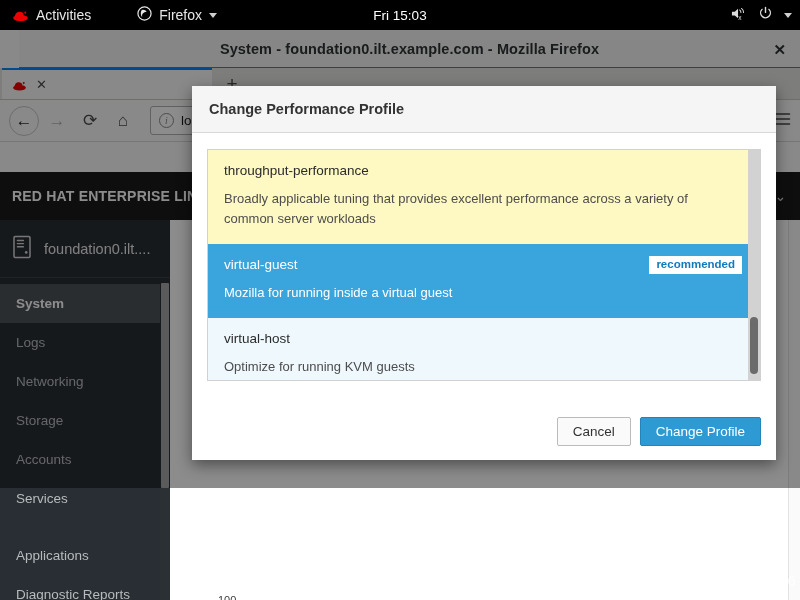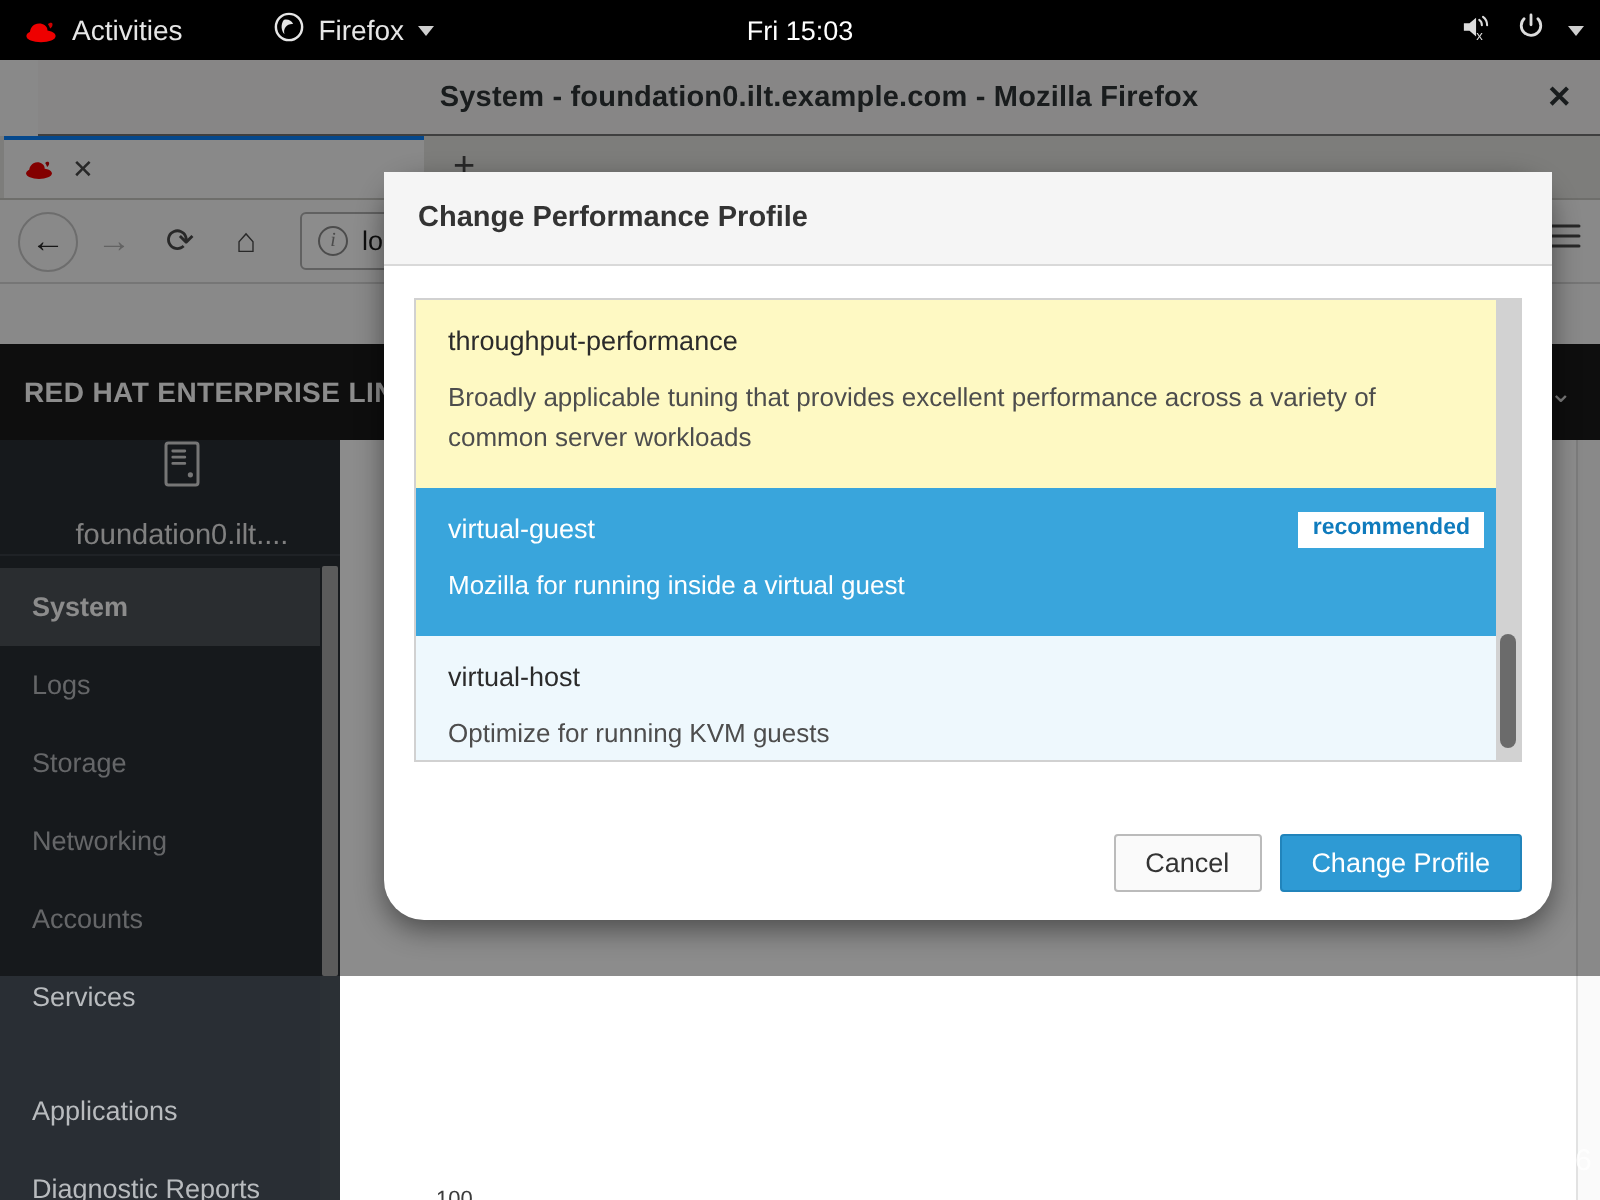--- a/index.html
+++ b/index.html
@@ -122,21 +122,20 @@
   }
 
   .cp-body { display: flex; height: 410px; }
   .cp-sidebar {
     width: 170px; background: #292e34; position: relative; flex: 0 0 auto;
   }
   .cp-host {
     height: 58px; display: flex; align-items: center; gap: 12px;
     padding-left: 12px; color: #e9e9e9; font-size: 14.5px;
     border-bottom: 1px solid #393f45;
-    flex-direction: column;
   }
   .cp-nav { padding-top: 6px; }
   .cp-nav-item {
     height: 39px; display: flex; align-items: center; padding-left: 16px;
     color: #b8bbbe; font-size: 13.5px; cursor: pointer;
   }
   .cp-nav-item.active { background: #4d5258; color: #fff; font-weight: bold; }
   .cp-nav-gap { height: 18px; }
   .cp-sb-track {
     position: absolute; right: 0; top: 58px; width: 10px; bottom: 0;
@@ -367,24 +366,24 @@
           </div>
 
           <div class="cp-nav">
             <div class="cp-nav-item active">
               <span>System</span>
             </div>
             <div class="cp-nav-item">
               <span>Logs</span>
             </div>
             <div class="cp-nav-item">
+              <span>Networking</span>
+            </div>
+            <div class="cp-nav-item">
               <span>Storage</span>
-            </div>
-            <div class="cp-nav-item">
-              <span>Networking</span>
             </div>
             <div class="cp-nav-item">
               <span>Accounts</span>
             </div>
             <div class="cp-nav-item">
               <span>Services</span>
             </div>
             <div class="cp-nav-gap"></div>
             <div class="cp-nav-item">
               <span>Applications</span>
@@ -404,21 +403,21 @@
             <div class="y-label-100">100</div>
 
           </div>
           <div class="page-sb-track"></div>
         </div>
       </div>
     </div>
 
     <div class="overlay" style="top:0;height:458px;"></div>
 
-    <div class="dialog" style="top:56px;border-radius:20px;">
+    <div class="dialog" style="top:56px;">
       <div class="dlg-header">
         <span class="dlg-title">Change Performance Profile</span>
       </div>
 
       <div class="dlg-body">
         <div class="profile-list">
 
           <div class="profile-item">
             <div class="pi-name">throughput-performance</div>
             <div class="pi-desc">Broadly applicable tuning that provides excellent performance across a variety of common server workloads</div>

